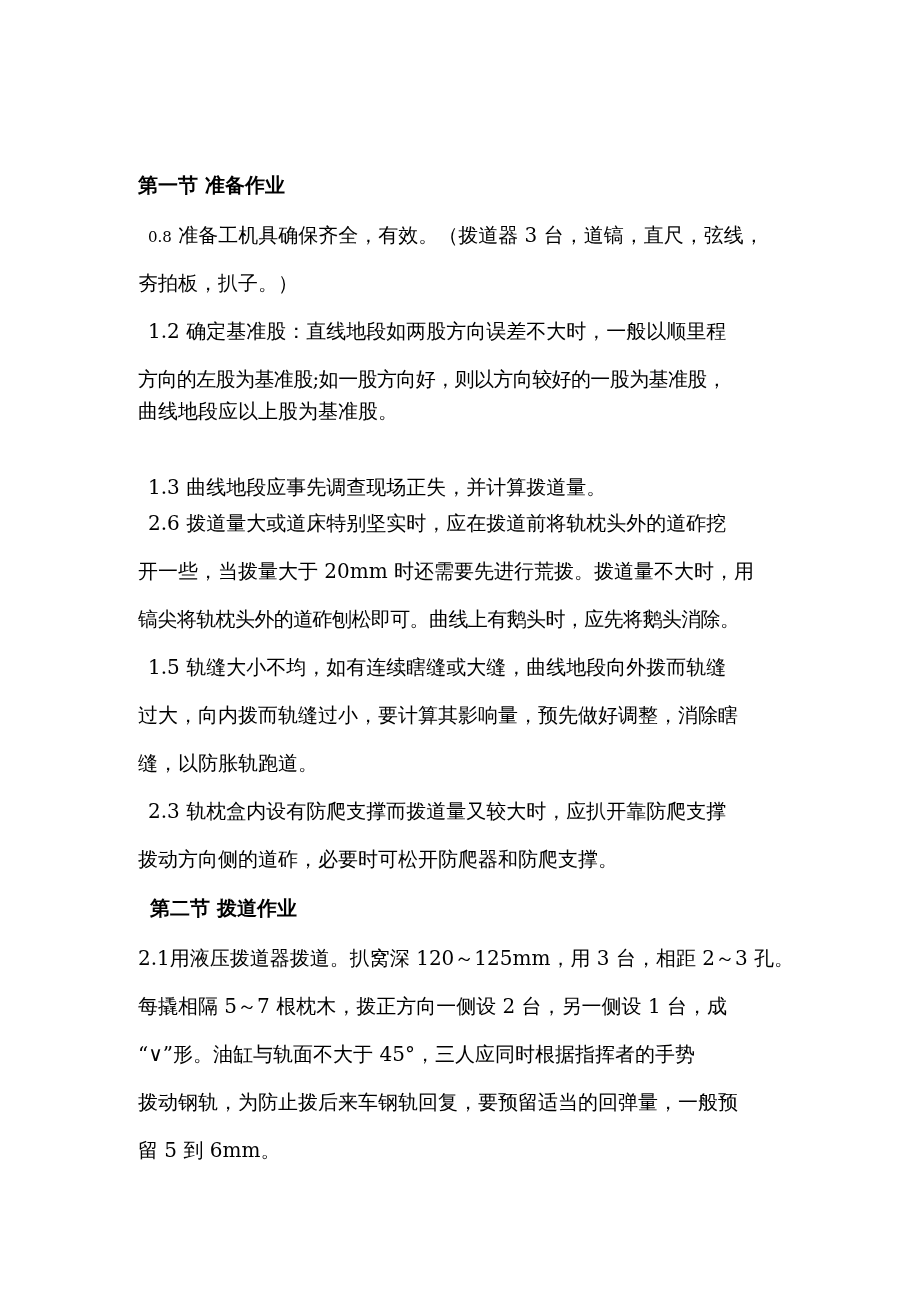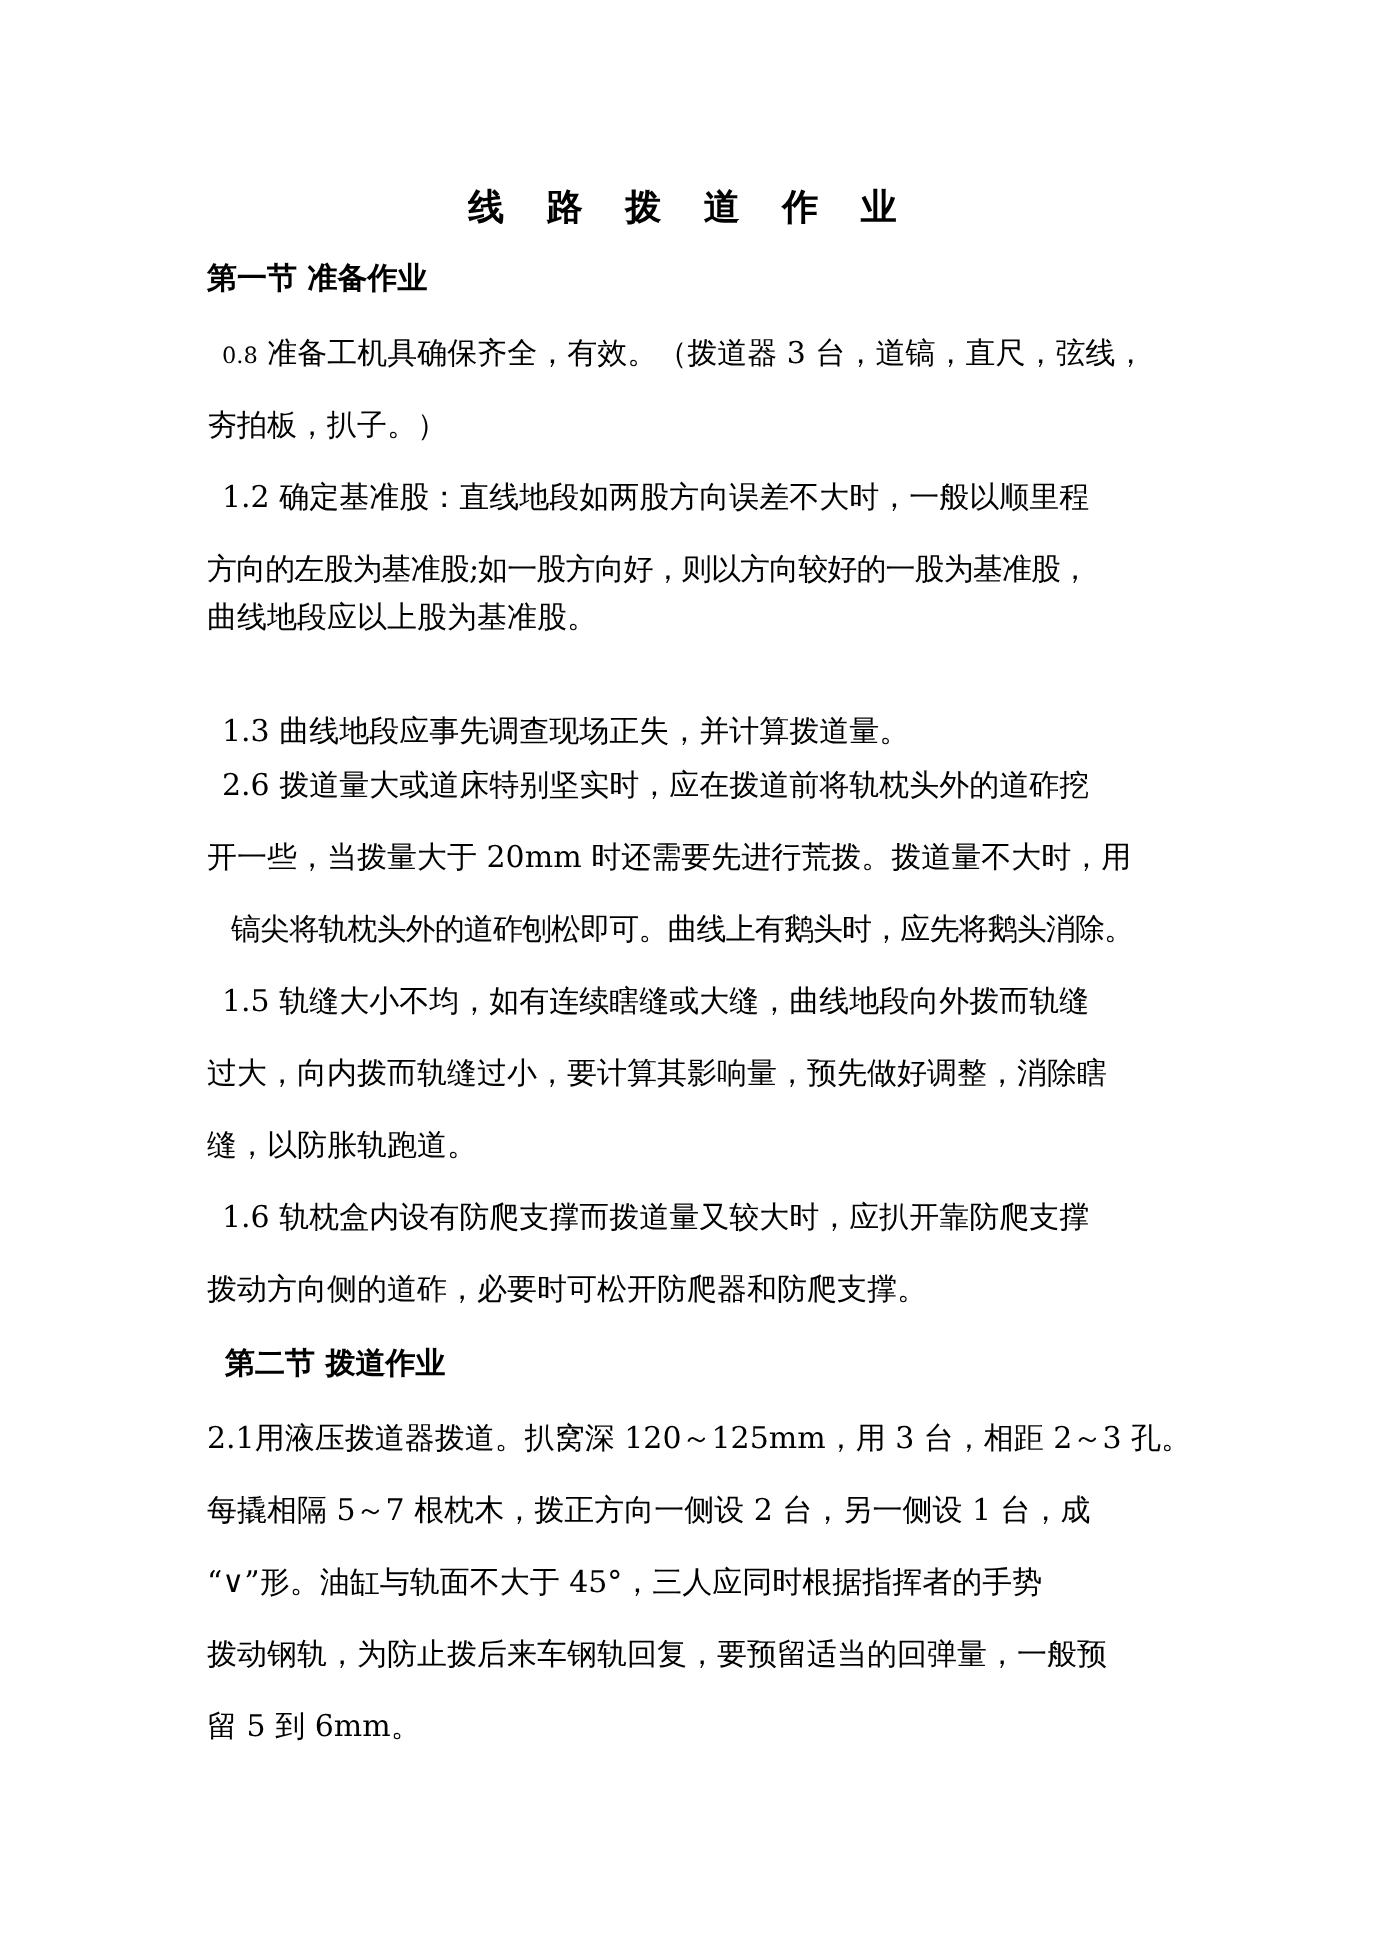--- a/index.html
+++ b/index.html
@@ -8,42 +8,41 @@
     .title { position: absolute; left: 0; width: 920px; top: 118px; text-align: center; font-family: "DejaVu Sans", sans-serif; font-weight: bold; font-size: 24px; letter-spacing: 10px; line-height: 40px; }
     .heading { position: absolute; font-family: "DejaVu Sans", sans-serif; font-weight: bold; font-size: 20px; line-height: 30px; white-space: nowrap; }
     .line { position: absolute; left: 138px; font-size: 20px; line-height: 30px; white-space: nowrap; }
     .num-small { font-size: 15px; }
   </style>
 </head>
 <body>
 
 <div class="page">
 
-  <div class="title">线 路 拨 道 作 业</div>
 
   <div class="heading" style="left:138px; top:170px;">第一节 准备作业</div>
 
   <div class="line" style="left:148px; top:220px;"><span class="num-small">0.8</span> <span>准备工机具确保齐全，有效。（拨道器 3 台，道镐，直尺，弦线，</span></div>
   <div class="line" style="top:268px;">夯拍板，扒子。）</div>
 
   <div class="line" style="left:148px; top:316px;"><span>1.2</span> <span>确定基准股：直线地段如两股方向误差不大时，一般以顺里程</span></div>
   <div class="line" style="top:364px; letter-spacing:-0.6px;">方向的左股为基准股;如一股方向好，则以方向较好的一股为基准股，</div>
   <div class="line" style="top:396px;">曲线地段应以上股为基准股。</div>
 
   <div class="line" style="left:148px; top:460px;margin-top:12px;"><span>1.3</span> <span>曲线地段应事先调查现场正失，并计算拨道量。</span></div>
 
   <div class="line" style="left:148px; top:508px;"><span>2.6</span> <span>拨道量大或道床特别坚实时，应在拨道前将轨枕头外的道砟挖</span></div>
   <div class="line" style="top:556px;">开一些，当拨量大于 20mm 时还需要先进行荒拨。拨道量不大时，用</div>
-  <div class="line" style="top:604px; letter-spacing:-0.6px;margin-left:16px;">镐尖将轨枕头外的道砟刨松即可。曲线上有鹅头时，应先将鹅头消除。</div>
+  <div class="line" style="top:604px; letter-spacing:-0.6px;">镐尖将轨枕头外的道砟刨松即可。曲线上有鹅头时，应先将鹅头消除。</div>
 
   <div class="line" style="left:148px; top:652px;"><span>1.5</span> <span>轨缝大小不均，如有连续瞎缝或大缝，曲线地段向外拨而轨缝</span></div>
   <div class="line" style="top:700px;">过大，向内拨而轨缝过小，要计算其影响量，预先做好调整，消除瞎</div>
   <div class="line" style="top:748px;">缝，以防胀轨跑道。</div>
 
-  <div class="line" style="left:148px; top:796px;"><span>1.6</span> <span>轨枕盒内设有防爬支撑而拨道量又较大时，应扒开靠防爬支撑</span></div>
+  <div class="line" style="left:148px; top:796px;"><span>2.3</span> <span>轨枕盒内设有防爬支撑而拨道量又较大时，应扒开靠防爬支撑</span></div>
   <div class="line" style="top:844px;">拨动方向侧的道砟，必要时可松开防爬器和防爬支撑。</div>
 
   <div class="heading" style="left:150px; top:893px;">第二节 拨道作业</div>
 
   <div class="line" style="top:943px;"><span>2.1</span><span>用液压拨道器拨道。扒窝深 120～125mm，用 3 台，相距 2～3 孔。</span></div>
   <div class="line" style="top:991px;">每撬相隔 5～7 根枕木，拨正方向一侧设 2 台，另一侧设 1 台，成</div>
   <div class="line" style="top:1039px;">“∨”形。油缸与轨面不大于 45°，三人应同时根据指挥者的手势</div>
   <div class="line" style="top:1087px;">拨动钢轨，为防止拨后来车钢轨回复，要预留适当的回弹量，一般预</div>
   <div class="line" style="top:1135px;">留 5 到 6mm。</div>
 

